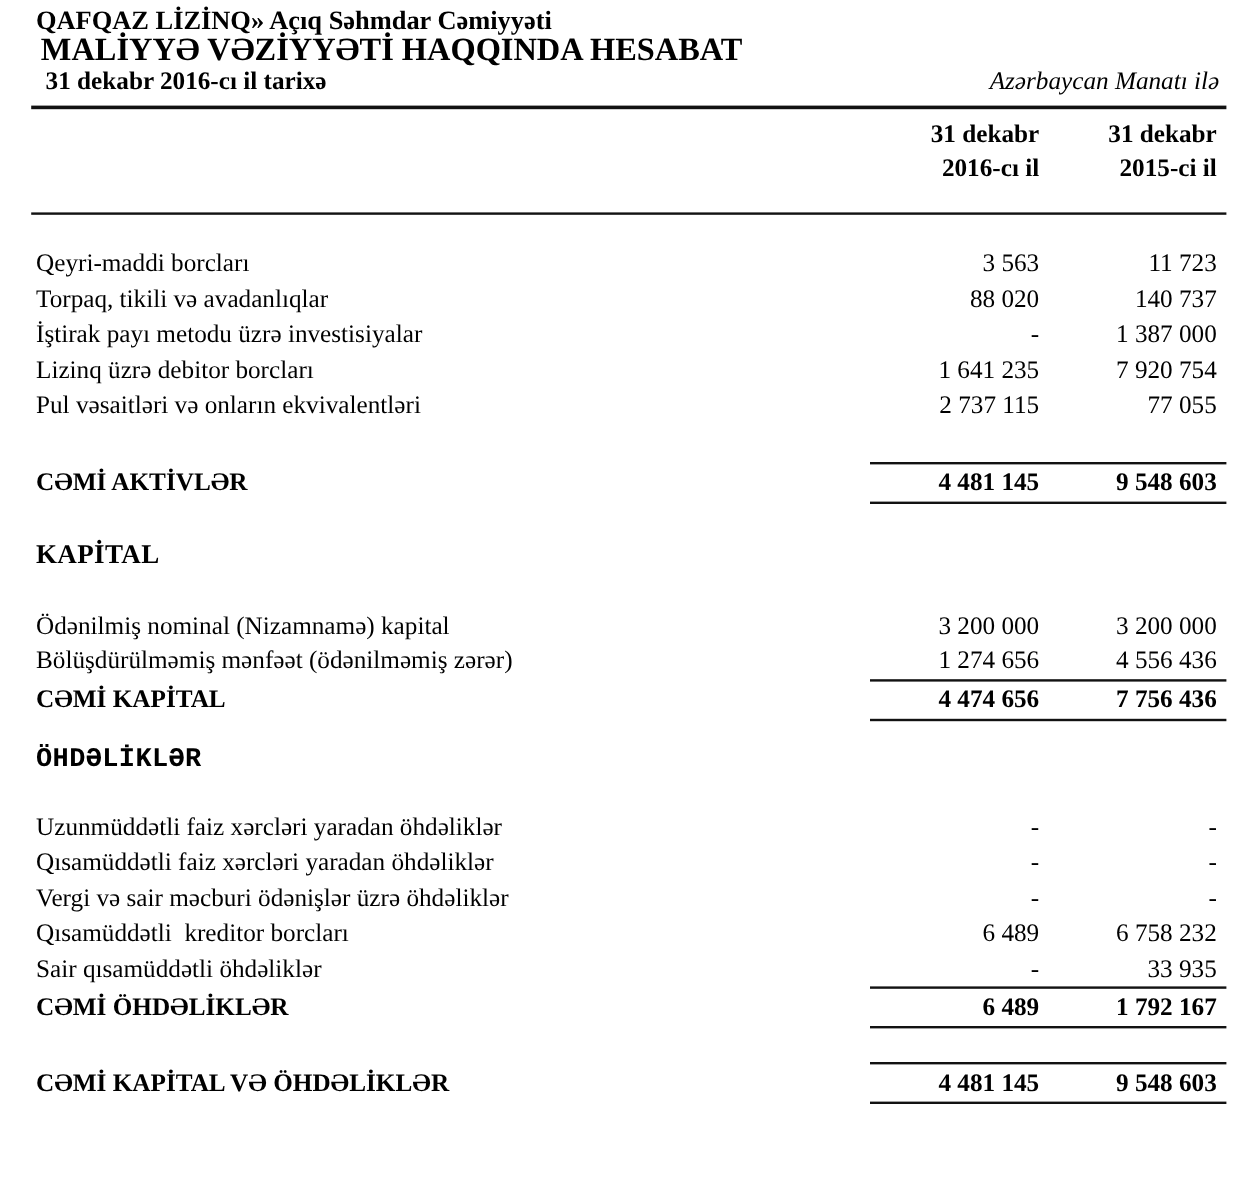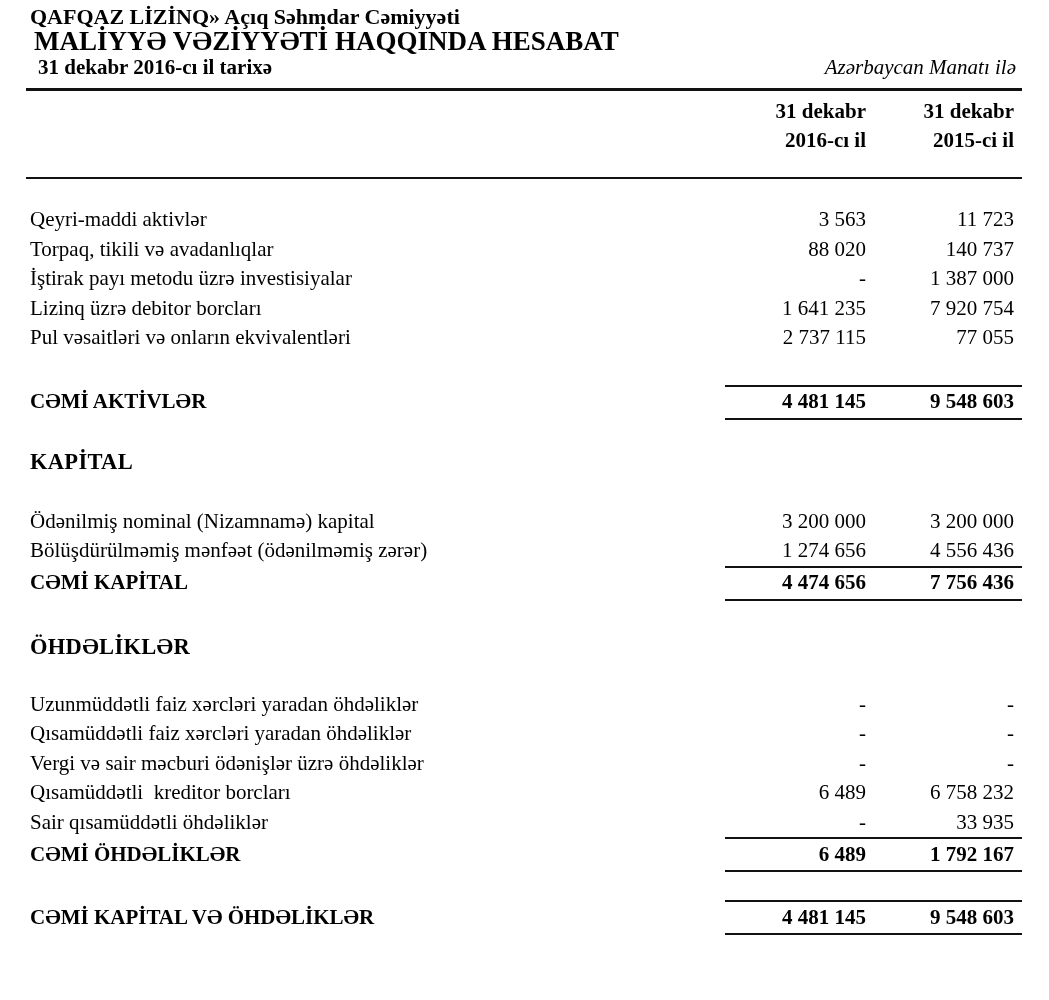--- a/index.html
+++ b/index.html
@@ -24,21 +24,21 @@
   .colhead .spacer { flex:1; }
   .ch { font-size:21px; font-weight:bold; line-height:29px; text-align:right; }
   .ch.c1 { width:147px; padding-right:6px; }
   .ch.c2 { width:150px; padding-right:8px; }
   .rule-mid { border-top:2px solid #121212; margin-left:-4px; }
 
   
   .sec-heading { font-size:22.5px; font-weight:bold; line-height:28px; letter-spacing:0.3px; }
   .sh-a { margin-top:6px; }
   .sh-k { margin-top:28px; }
-  .sh-o { margin-top:32px; }
+  .sh-o { margin-top:17px;font-family:Liberation Mono, monospace; }
   .rows-a { margin-top:26px; }
   .rows-k { margin-top:31px; }
   .rows-o { margin-top:29px; }
 
   .row { display:flex; font-size:21px; line-height:29.5px; }
   .row .lbl { flex:1; white-space:pre-wrap; }
   .row .c1 { width:147px; text-align:right; padding-right:6px; }
   .row .c2 { width:150px; text-align:right; padding-right:8px; }
 
   .numrule { margin-left:auto; width:297px; border-top:2px solid #121212; height:0; }
@@ -70,21 +70,21 @@
     <div class="ch c2">
       <div>31 dekabr</div>
       <div>2015-ci il</div>
     </div>
   </div>
   <div class="rule-mid"></div>
 
   <section>
     <div class="rows-a">
       <div class="row">
-        <div class="lbl">Qeyri-maddi aktivlər</div>
+        <div class="lbl">Qeyri-maddi borcları</div>
         <div class="c1">3 563</div>
         <div class="c2">11 723</div>
       </div>
       <div class="row">
         <div class="lbl">Torpaq, tikili və avadanlıqlar</div>
         <div class="c1">88 020</div>
         <div class="c2">140 737</div>
       </div>
       <div class="row">
         <div class="lbl">İştirak payı metodu üzrə investisiyalar</div>

